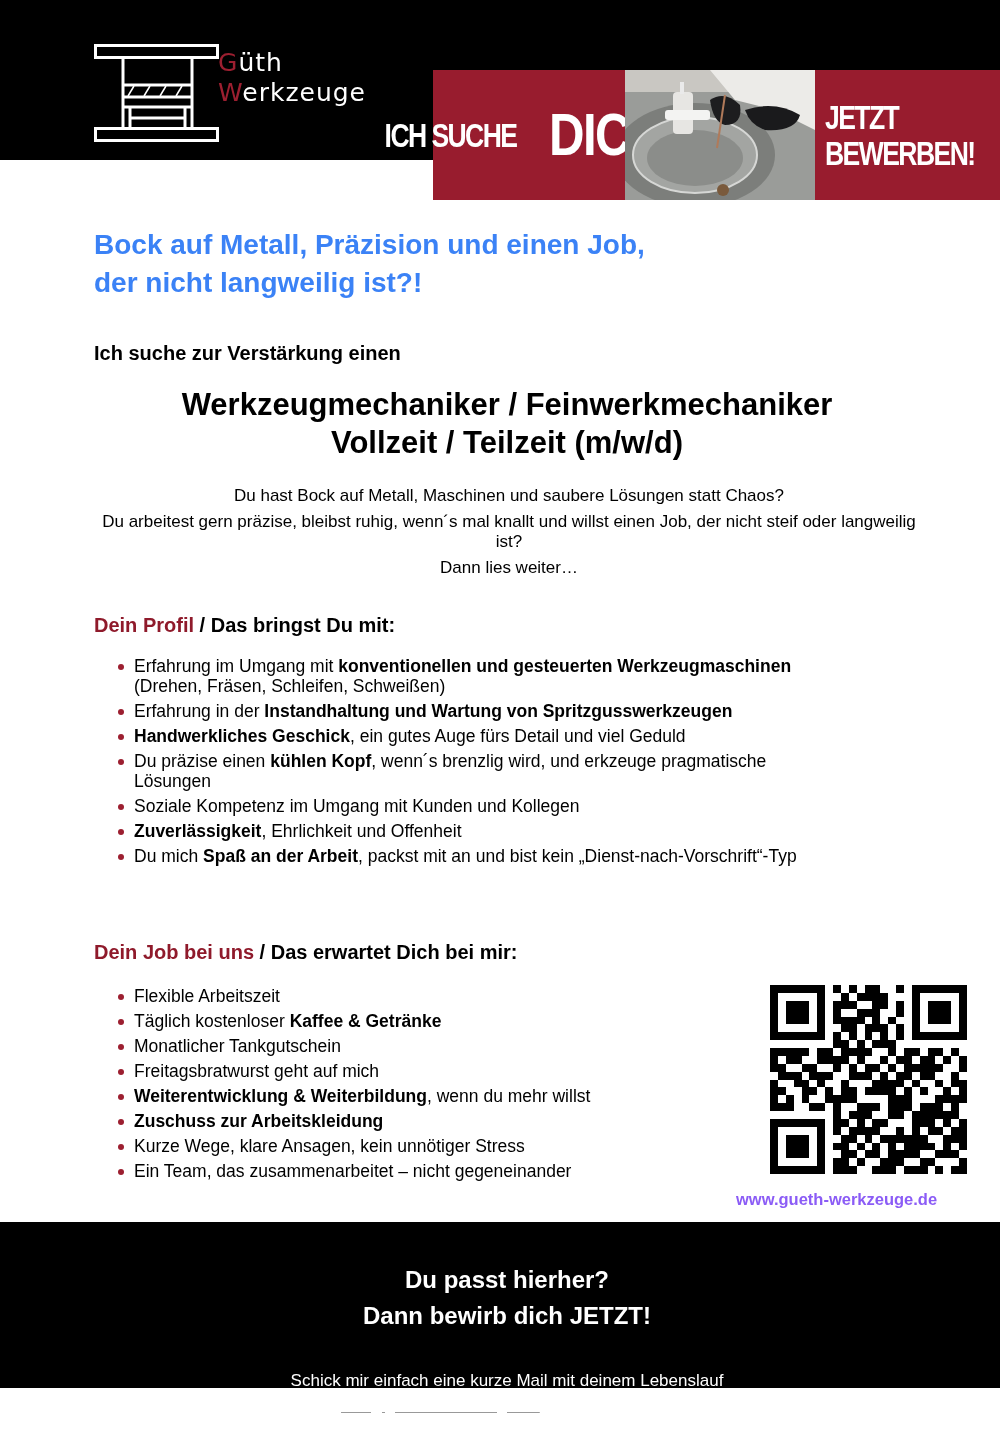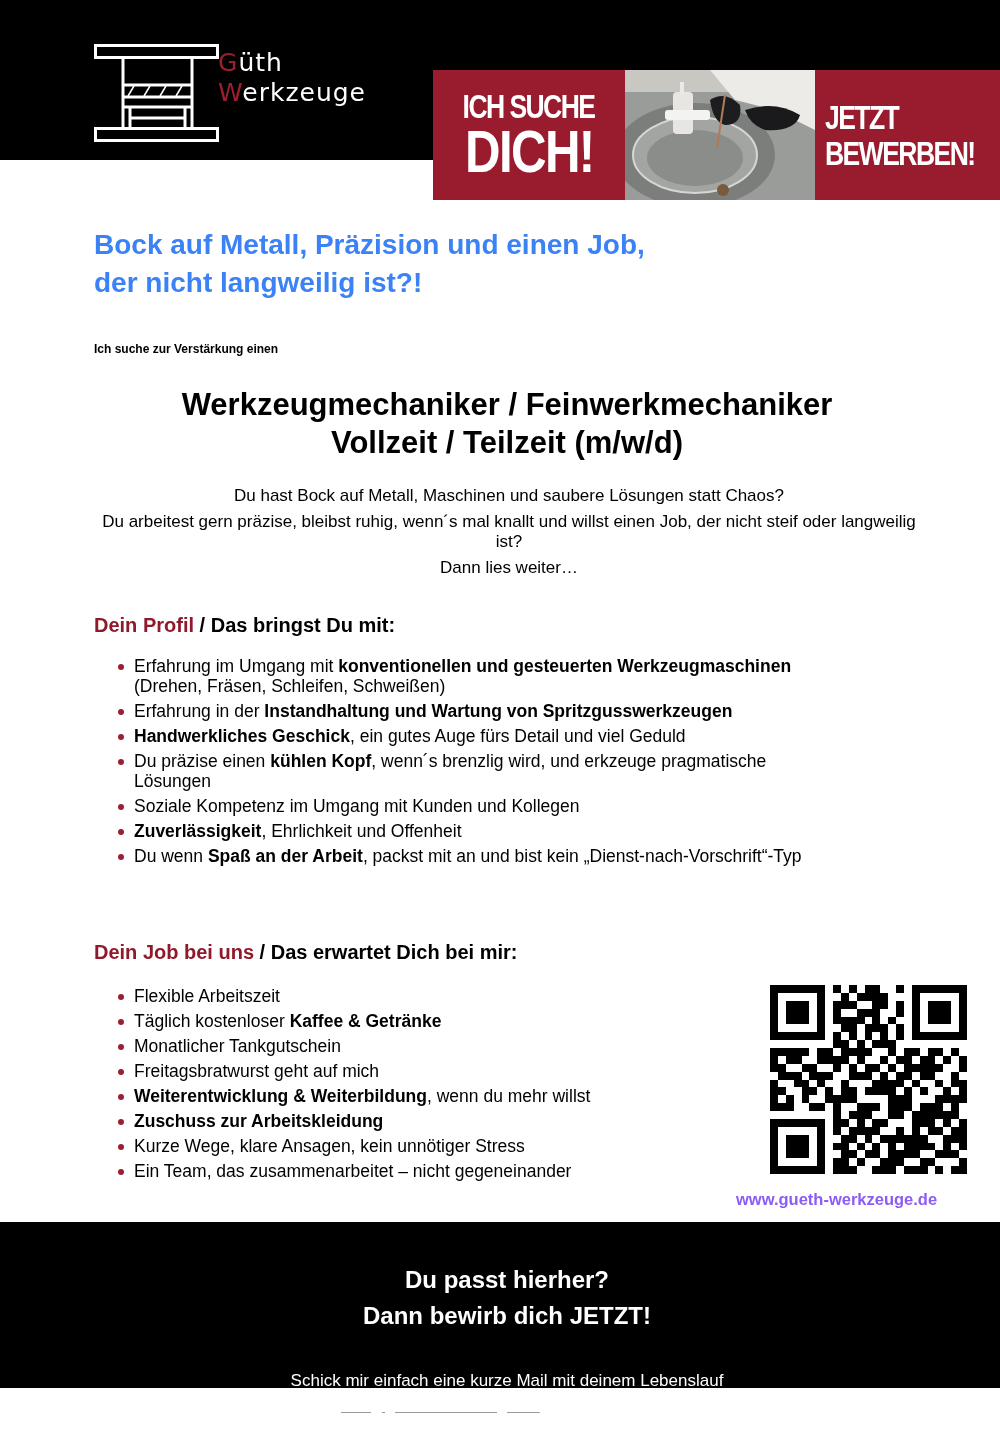--- a/index.html
+++ b/index.html
@@ -5,29 +5,29 @@
   * { box-sizing: border-box; margin: 0; padding: 0; }
   html, body { width: 1000px; height: 1442px; background: #fff; overflow: hidden; }
   body { position: relative; font-family: "Liberation Sans", sans-serif; color: #000; }
 
   .header-bar { position: absolute; left: 0; top: 0; width: 1000px; height: 160px; background: #000; }
   .logo { position: absolute; left: 90px; top: 40px; width: 320px; height: 110px; }
   .logo-text { position: absolute; left: 218px; top: 48px; font-family: "DejaVu Sans", sans-serif; font-size: 25px; line-height: 30px; color: #fff; letter-spacing: 1px; }
   .logo-text .initial { color: #9c1f30; }
 
   .banner { position: absolute; left: 433px; top: 70px; width: 567px; height: 130px; background: #981c2e; }
-  .banner-left { position: absolute; left: 0; top: 0; width: 192px; height: 130px; display: flex; flex-direction: column; align-items: center; justify-content: center; color: #fff; font-family: "Liberation Sans Narrow", "Liberation Sans", sans-serif; font-weight: bold; }
+  .banner-left { position: absolute; left: 0; top: 0; width: 192px; height: 130px; display: flex; flex-direction: row; align-items: center; justify-content: center; color: #fff; font-family: "Liberation Sans Narrow", "Liberation Sans", sans-serif; font-weight: bold; }
   .banner-left .l1 { font-size: 34px; line-height: 34px; letter-spacing: -2px; transform: scaleX(0.78); white-space: nowrap; }
   .banner-left .l2 { font-size: 60px; line-height: 58px; letter-spacing: -2px; transform: scaleX(0.82); white-space: nowrap; }
   .banner-photo { position: absolute; left: 192px; top: 0; width: 190px; height: 130px; overflow: hidden; background: linear-gradient(135deg, #8d8f8d 0%, #a9aba8 40%, #6f716f 100%); }
   .banner-right { position: absolute; left: 382px; top: 0; width: 185px; height: 130px; display: flex; flex-direction: column; justify-content: center; padding-left: 10px; color: #fff; font-family: "Liberation Sans", sans-serif; font-weight: bold; }
   .banner-right .l1, .banner-right .l2 { font-size: 34px; line-height: 36px; letter-spacing: -2px; transform: scaleX(0.78); transform-origin: left center; white-space: nowrap; }
 
   .headline { position: absolute; left: 94px; top: 226px; width: 820px; font-size: 28px; line-height: 38px; font-weight: bold; color: #3b82f6; }
-  .intro-label { position: absolute; left: 94px; top: 342px; font-size: 12px; font-weight: bold; }
+  .intro-label { position: absolute; left: 94px; top: 342px; font-size: 20px; font-weight: bold; }
   .job-title { position: absolute; left: 0; top: 386px; width: 1014px; text-align: center; font-size: 31px; line-height: 38px; font-weight: bold; }
   .intro { position: absolute; left: 94px; top: 486px; width: 830px; font-size: 17px; line-height: 20px; }
   .intro p { margin-bottom: 6px; text-align: center; }
 
   .section-heading { position: absolute; left: 94px; font-size: 20px; font-weight: bold; }
   .section-heading .accent { color: #8f1a2b; }
   .profile-heading { top: 614px; }
   .job-heading { top: 941px; }
 
   ul.list { position: absolute; left: 118px; list-style: none; font-size: 17.5px; line-height: 20px; }
@@ -127,21 +127,21 @@
 
 <h3 class="section-heading profile-heading"><span class="accent">Dein Profil</span><span> / Das bringst Du mit:</span></h3>
 
 <ul class="list profile-list">
   <li><span class="dot"></span><span>Erfahrung im Umgang mit </span><b>konventionellen und gesteuerten Werkzeugmaschinen</b><br><span> (Drehen, Fräsen, Schleifen, Schweißen)</span></li>
   <li><span class="dot"></span><span>Erfahrung in der </span><b>Instandhaltung und Wartung von Spritzgusswerkzeugen</b></li>
   <li><span class="dot"></span><b>Handwerkliches Geschick</b><span>, ein gutes Auge fürs Detail und viel Geduld</span></li>
   <li style="width:720px;"><span class="dot"></span><span>Du präzise einen </span><b>kühlen Kopf</b><span>, wenn´s brenzlig wird, und erkzeuge pragmatische Lösungen</span></li>
   <li><span class="dot"></span><span>Soziale Kompetenz im Umgang mit Kunden und Kollegen</span></li>
   <li><span class="dot"></span><b>Zuverlässigkeit</b><span>, Ehrlichkeit und Offenheit</span></li>
-  <li><span class="dot"></span><span>Du wenn </span><b>Spaß an der Arbeit</b><span>, packst mit an und bist kein „Dienst-nach-Vorschrift“-Typ</span></li>
+  <li><span class="dot"></span><span>Du mich </span><b>Spaß an der Arbeit</b><span>, packst mit an und bist kein „Dienst-nach-Vorschrift“-Typ</span></li>
 </ul>
 
 <h3 class="section-heading job-heading"><span class="accent">Dein Job bei uns</span><span> / Das erwartet Dich bei mir:</span></h3>
 
 <ul class="list job-list">
   <li><span class="dot"></span><span>Flexible Arbeitszeit</span></li>
   <li><span class="dot"></span><span>Täglich kostenloser </span><b>Kaffee &amp; Getränke</b></li>
   <li><span class="dot"></span><span>Monatlicher Tankgutschein</span></li>
   <li><span class="dot"></span><span>Freitagsbratwurst geht auf mich</span></li>
   <li><span class="dot"></span><b>Weiterentwicklung &amp; Weiterbildung</b><span>, wenn du mehr willst</span></li>

